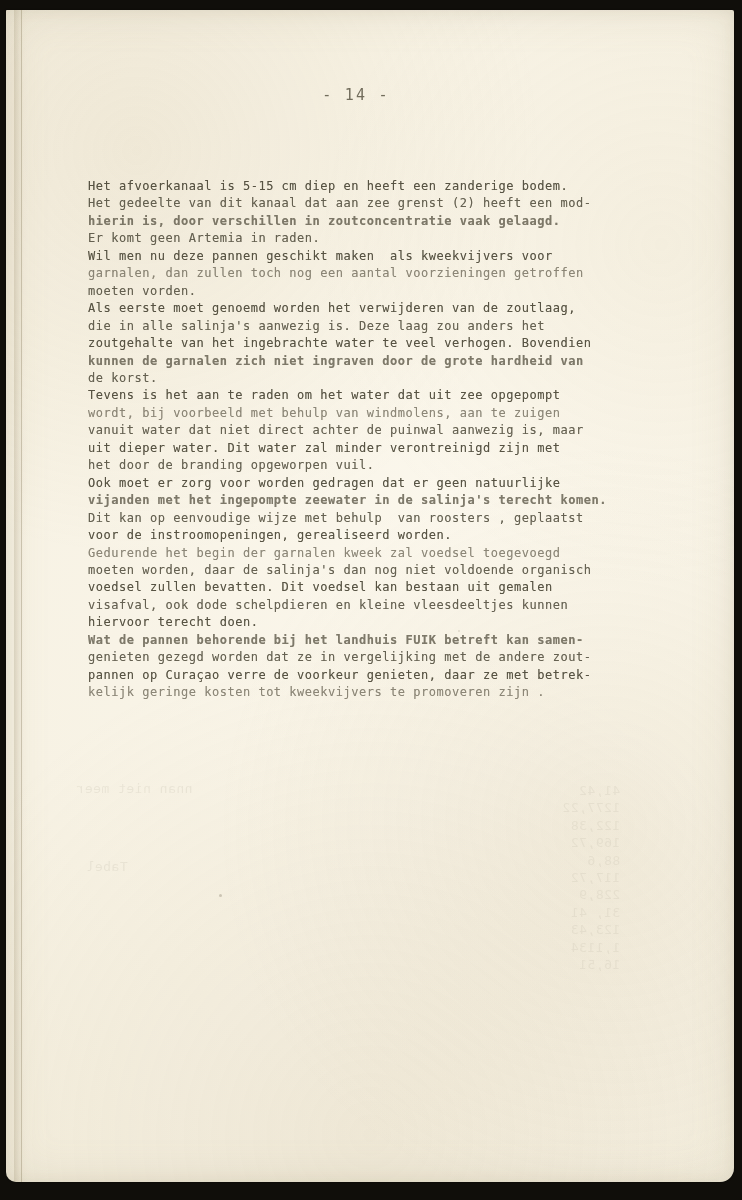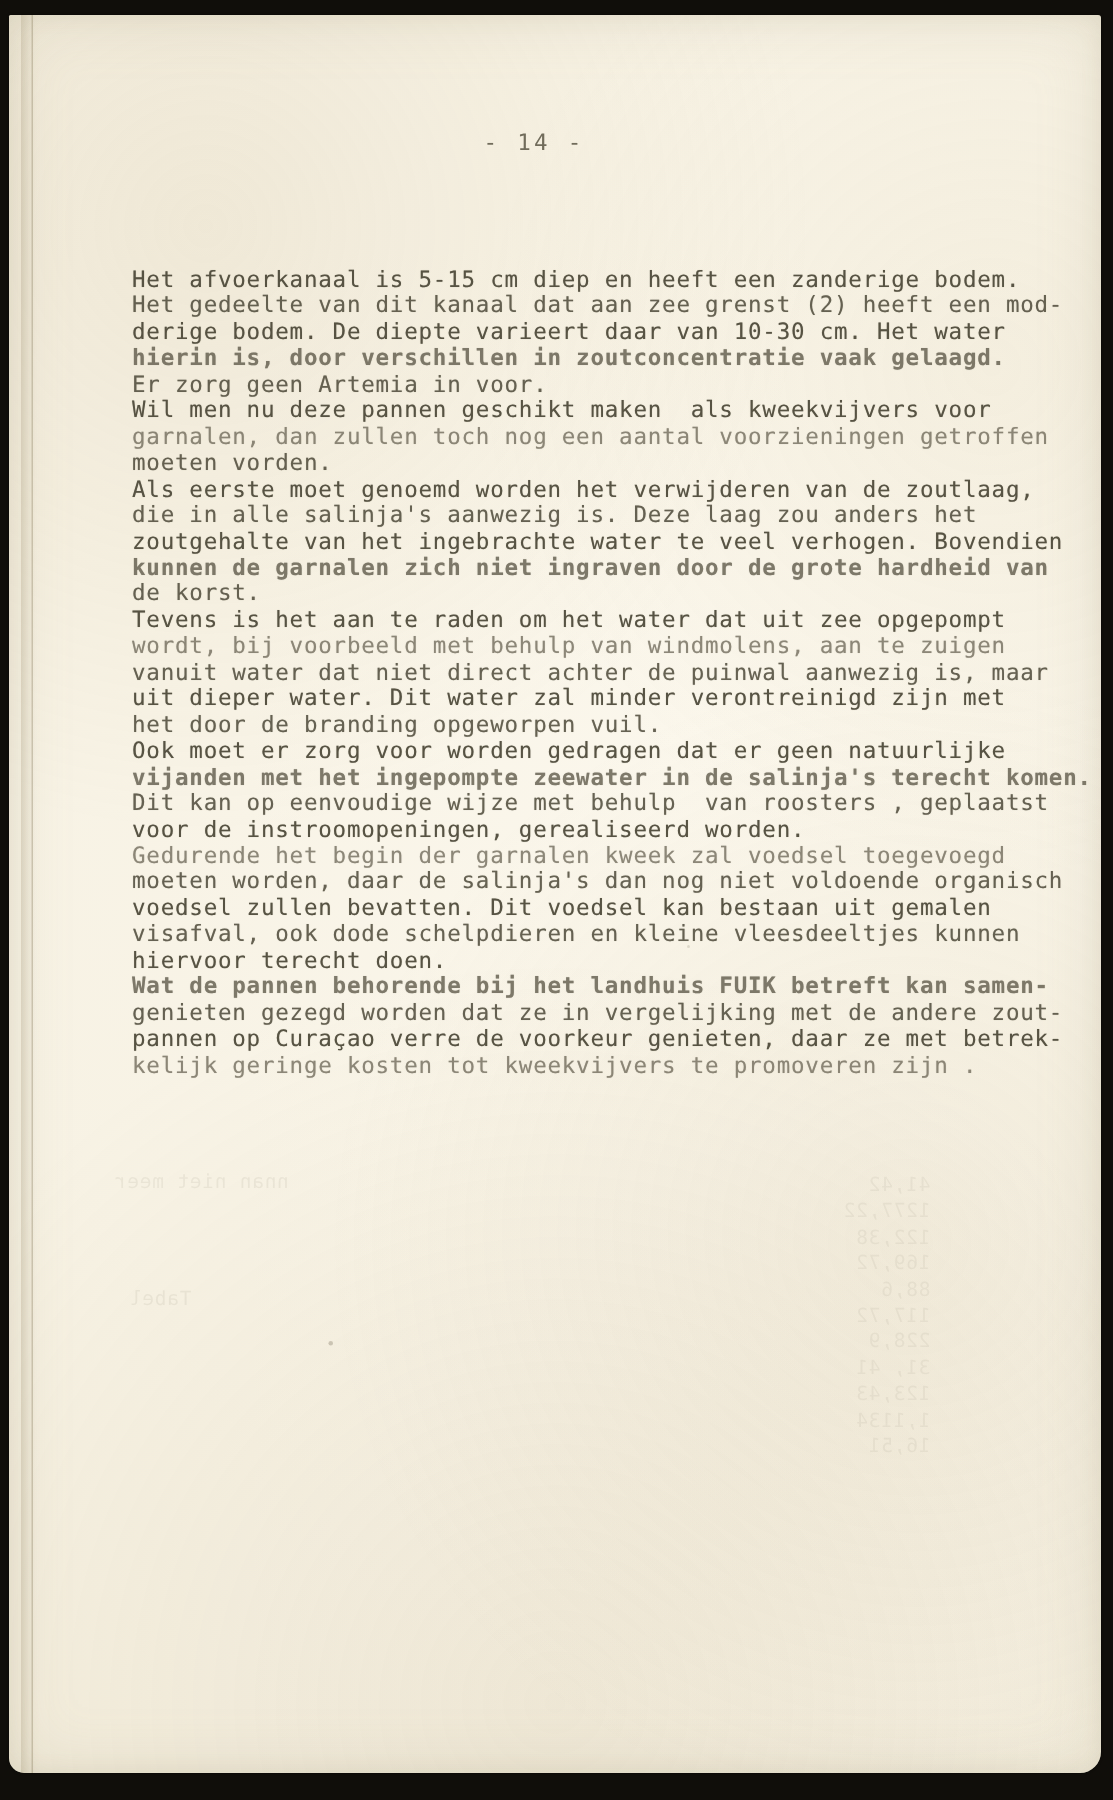--- a/index.html
+++ b/index.html
@@ -102,21 +102,21 @@
   }
 
   #body-text {
     position: absolute;
     left: 82px;
     top: 168px;
     width: 640px;
   }
 
   .tline {
-    font-size: 15px;
+    font-size: 12px;
     line-height: 17.45px;
     letter-spacing: .52px;
     white-space: pre;
     color: #4a4636;
     opacity: .88;
     text-shadow: 0 0 .6px rgba(74,70,54,.45);
   }
   
   .ink-1 { opacity: .92; }
   .ink-2 { opacity: .84; }
@@ -165,23 +165,22 @@
     <div class="speck" style="left:452px; top:620px; width:2px; height:2px; opacity:.18;"></div>
 
     <div id="content">
 
       <div class="folio">- 14 -</div>
 
       <div id="body-text">
           <div>
             <div class="tline ink-1">Het afvoerkanaal is 5-15 cm diep en heeft een zanderige bodem.</div>
             <div class="tline ink-2">Het gedeelte van dit kanaal dat aan zee grenst (2) heeft een mod-</div>
-            <div class="tline ink-1">derige bodem. De diepte varieert daar van 10-30 cm. Het water</div>
             <div class="tline ink-3">hierin is, door verschillen in zoutconcentratie vaak gelaagd.</div>
-            <div class="tline ink-2">Er zorg geen Artemia in voor.</div>
+            <div class="tline ink-2">Er komt geen Artemia in raden.</div>
           </div>
           <div>
             <div class="tline ink-1">Wil men nu deze pannen geschikt maken  als kweekvijvers voor</div>
             <div class="tline ink-4">garnalen, dan zullen toch nog een aantal voorzieningen getroffen</div>
             <div class="tline ink-2">moeten vorden.</div>
           </div>
           <div>
             <div class="tline ink-1">Als eerste moet genoemd worden het verwijderen van de zoutlaag,</div>
             <div class="tline ink-2">die in alle salinja's aanwezig is. Deze laag zou anders het</div>
             <div class="tline ink-1">zoutgehalte van het ingebrachte water te veel verhogen. Bovendien</div>

